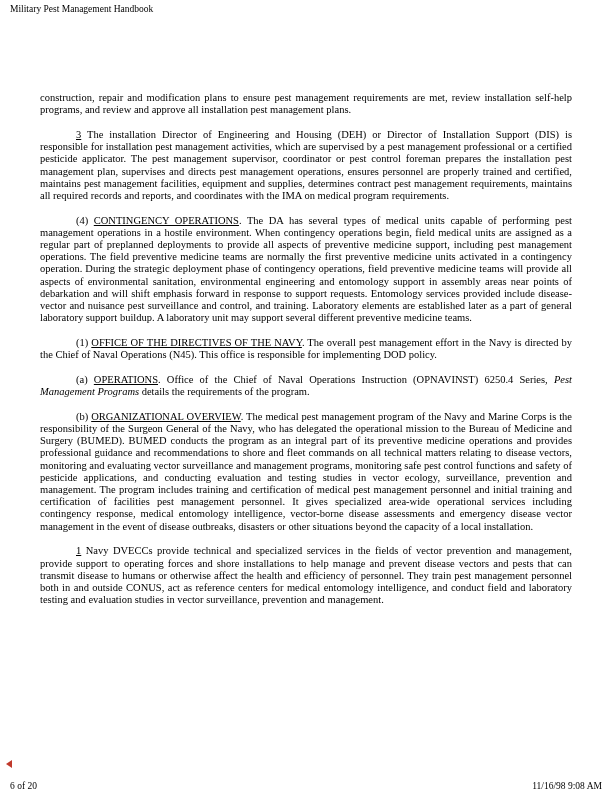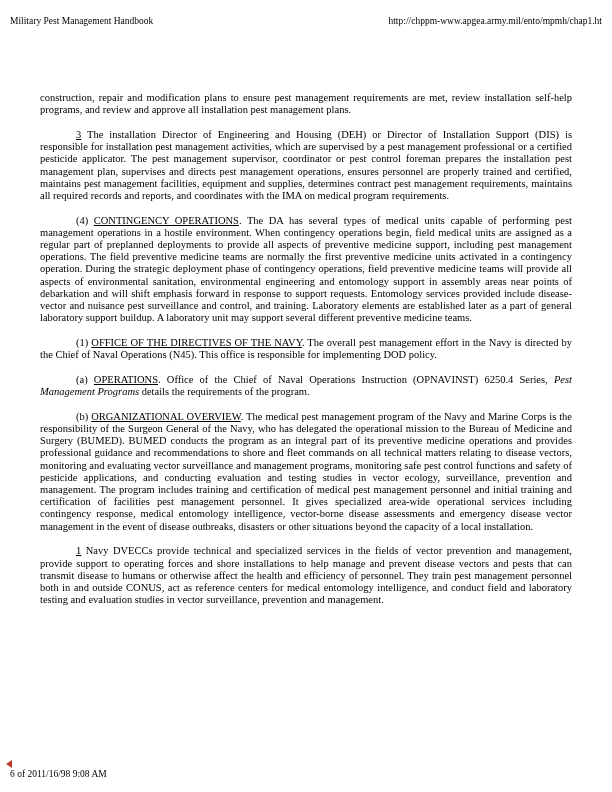--- a/index.html
+++ b/index.html
@@ -9,35 +9,35 @@
     height: 792px;
     margin: 0 auto;
     background: #ffffff;
     font-family: "Liberation Serif", serif;
     color: #000000;
     overflow: hidden;
     box-shadow: 0 0 4px rgba(0,0,0,.3);
   }
   .header {
     position: absolute;
-    top: 16px;
+    top: 4px;
     left: 10px;
     right: 10px;
     display: flex;
     justify-content: space-between;
     font-size: 9.5px;
     line-height: 11px;
   }
   .footer {
     position: absolute;
-    bottom: 12px;
+    bottom: 0;
     left: 10px;
     right: 10px;
     display: flex;
-    justify-content: flex-start;
+    justify-content: space-between;
     font-size: 9.5px;
     line-height: 11px;
   }
   .doc {
     position: absolute;
     top: 52px;
     left: 40px;
     width: 532px;
     font-size: 10.5px;
     line-height: 12.2px;
@@ -62,21 +62,20 @@
     border-right: 6px solid #c0392b;
   }
 </style>
 </head>
 <body>
 
 <div class="page">
 
   <div class="header">
     <span>Military Pest Management Handbook</span>
-    <span>http://chppm-www.apgea.army.mil/ento/mpmh/chap1.ht</span>
   </div>
 
   <div class="doc">
       <p class="para"><span>construction, repair and modification plans to ensure pest management requirements are met, review installation self-help programs, and review and approve all installation pest management plans.</span></p>
       <p class="para indent"><span class="u">3</span><span> The installation Director of Engineering and Housing (DEH) or Director of Installation Support (DIS) is responsible for installation pest management activities, which are supervised by a pest management professional or a certified pesticide applicator. The pest management supervisor, coordinator or pest control foreman prepares the installation pest management plan, supervises and directs pest management operations, ensures personnel are properly trained and certified, maintains pest management facilities, equipment and supplies, determines contract pest management requirements, maintains all required records and reports, and coordinates with the IMA on medical program requirements.</span></p>
       <p class="para indent"><span>(4) </span><span class="u">CONTINGENCY OPERATIONS</span><span>. The DA has several types of medical units capable of performing pest management operations in a hostile environment. When contingency operations begin, field medical units are assigned as a regular part of preplanned deployments to provide all aspects of preventive medicine support, including pest management operations. The field preventive medicine teams are normally the first preventive medicine units activated in a contingency operation. During the strategic deployment phase of contingency operations, field preventive medicine teams will provide all aspects of environmental sanitation, environmental engineering and entomology support in assembly areas near points of debarkation and will shift emphasis forward in response to support requests. Entomology services provided include disease-vector and nuisance pest surveillance and control, and training. Laboratory elements are established later as a part of general laboratory support buildup. A laboratory unit may support several different preventive medicine teams.</span></p>
       <p class="para indent"><span>(1) </span><span class="u">OFFICE OF THE DIRECTIVES OF THE NAVY</span><span>. The overall pest management effort in the Navy is directed by the Chief of Naval Operations (N45). This office is responsible for implementing DOD policy.</span></p>
       <p class="para indent"><span>(a) </span><span class="u">OPERATIONS</span><span>. Office of the Chief of Naval Operations Instruction (OPNAVINST) 6250.4 Series, </span><span class="i">Pest Management Programs</span><span> details the requirements of the program.</span></p>
       <p class="para indent"><span>(b) </span><span class="u">ORGANIZATIONAL OVERVIEW</span><span>. The medical pest management program of the Navy and Marine Corps is the responsibility of the Surgeon General of the Navy, who has delegated the operational mission to the Bureau of Medicine and Surgery (BUMED). BUMED conducts the program as an integral part of its preventive medicine operations and provides professional guidance and recommendations to shore and fleet commands on all technical matters relating to disease vectors, monitoring and evaluating vector surveillance and management programs, monitoring safe pest control functions and safety of pesticide applications, and conducting evaluation and testing studies in vector ecology, surveillance, prevention and management. The program includes training and certification of medical pest management personnel and initial training and certification of facilities pest management personnel. It gives specialized area-wide operational services including contingency response, medical entomology intelligence, vector-borne disease assessments and emergency disease vector management in the event of disease outbreaks, disasters or other situations beyond the capacity of a local installation.</span></p>
       <p class="para indent"><span class="u">1</span><span> Navy DVECCs provide technical and specialized services in the fields of vector prevention and management, provide support to operating forces and shore installations to help manage and prevent disease vectors and pests that can transmit disease to humans or otherwise affect the health and efficiency of personnel. They train pest management personnel both in and outside CONUS, act as reference centers for medical entomology intelligence, and conduct field and laboratory testing and evaluation studies in vector surveillance, prevention and management.</span></p>

